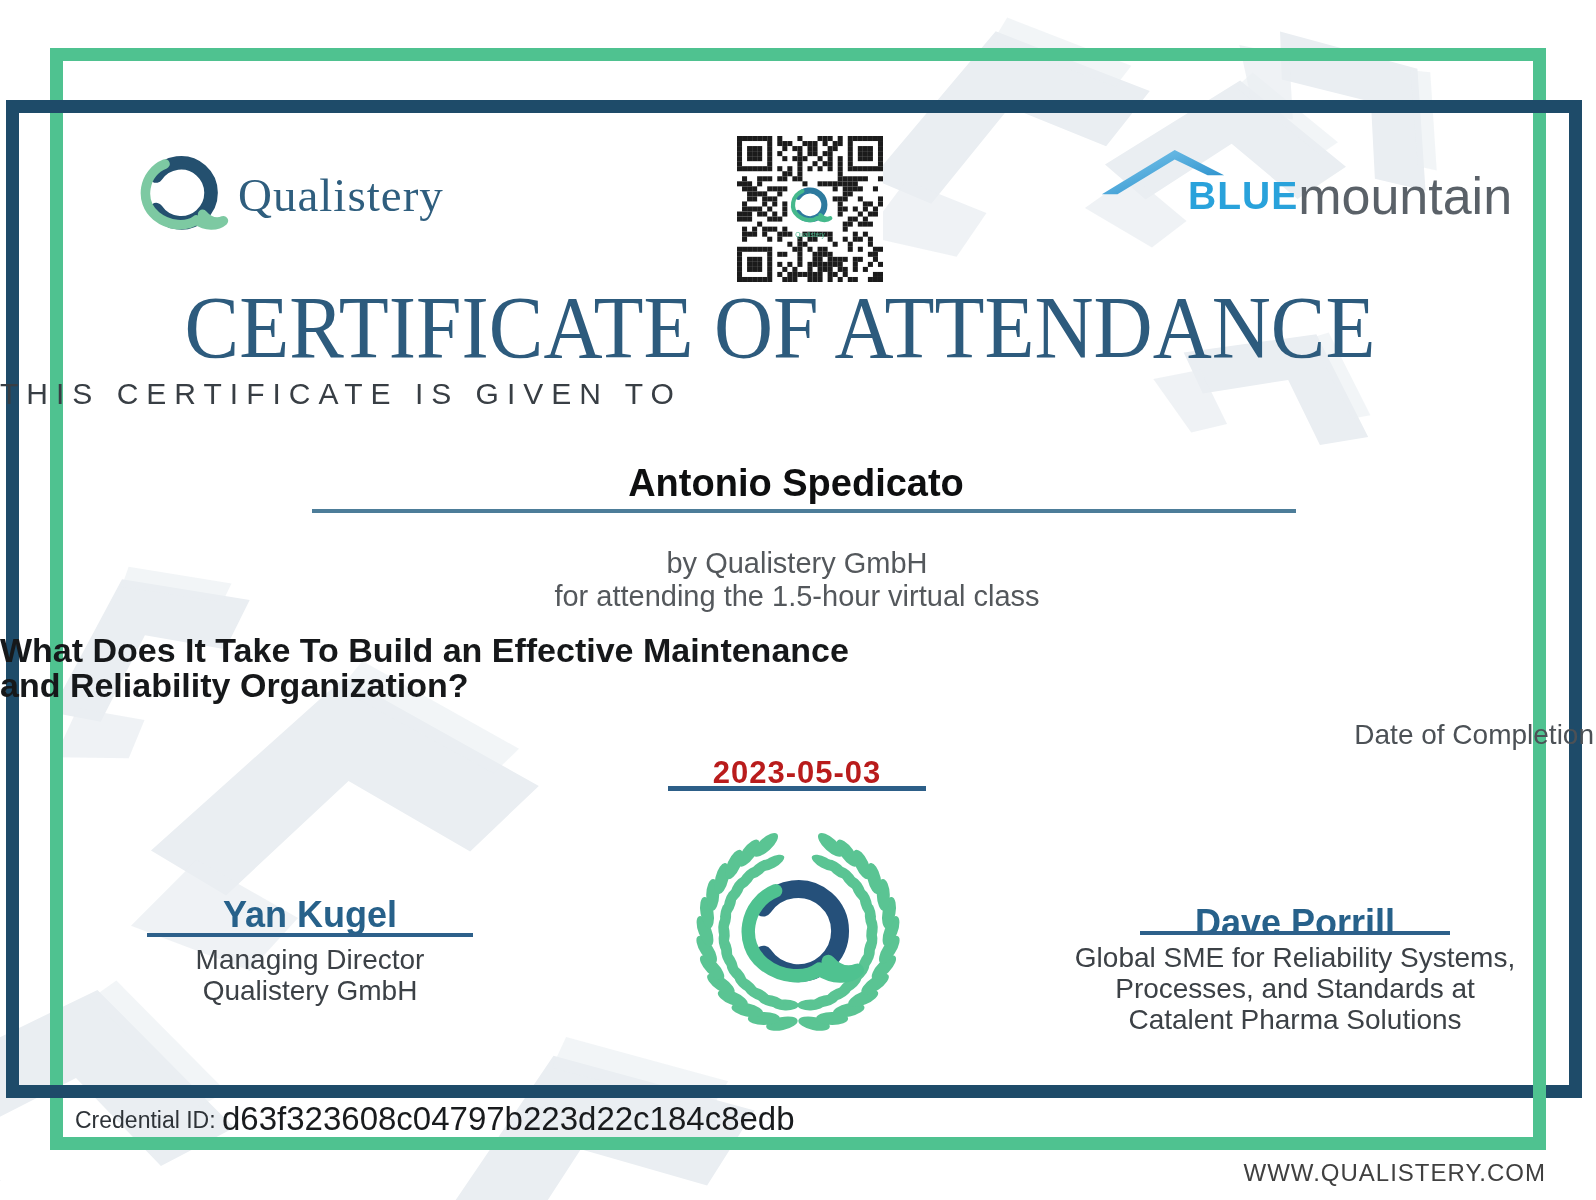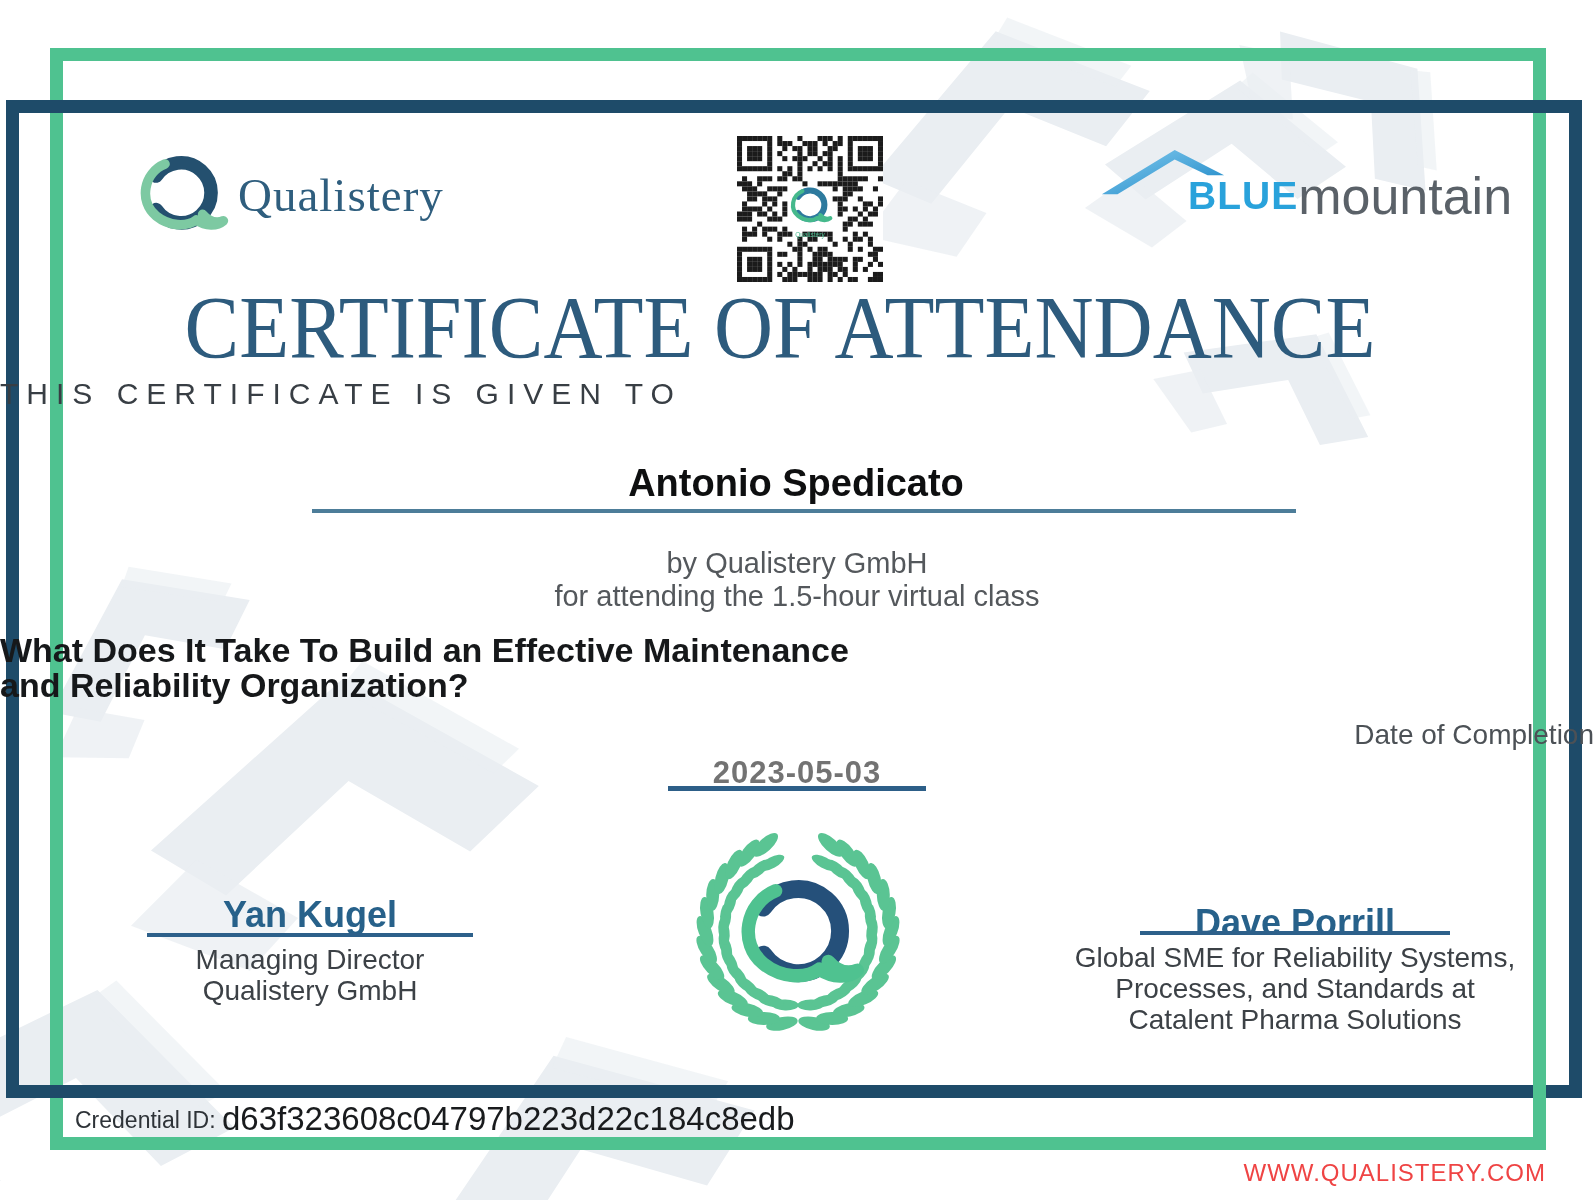--- a/index.html
+++ b/index.html
@@ -33,37 +33,37 @@
   .recipient{left:0;top:464px;width:1592px;text-align:center;font-size:38px;font-weight:600;
              color:#0e0f10;line-height:1;z-index:5;}
   .name-line{left:312px;top:509px;width:984px;height:4px;background:#4d7d99;z-index:5;}
   .byline{left:0;top:547px;width:1594px;text-align:center;font-size:29px;color:#54585c;
           line-height:33px;z-index:5;}
   .course{left:0;top:633px;width:1594px;text-align:left;font-size:34px;font-weight:bold;
           color:#16181a;line-height:35px;z-index:5;}
   .date-label{left:0;top:721px;width:1594px;text-align:right;font-size:28px;color:#4c5156;
               line-height:1;z-index:5;}
   .date-value{left:0;top:757px;width:1594px;text-align:center;font-size:31px;font-weight:bold;
-              color:#737373;line-height:1;letter-spacing:1px;z-index:5;}
+              color:#b91c1c;line-height:1;letter-spacing:1px;z-index:5;}
   .date-line{left:668px;top:786px;width:258px;height:5px;background:#2d5f88;z-index:5;}
   .laurel{left:678px;top:816px;width:240px;height:228px;z-index:5;}
   
   .sig-name{font-size:36px;font-weight:bold;color:#27618a;text-align:center;line-height:1;z-index:5;}
   .sig-left-name{left:10px;top:897px;width:600px;}
   .sig-right-name{left:995px;top:893px;width:600px;margin-top:12px;}
   .sig-line{height:4px;background:#2d608a;z-index:5;}
   .sig-left-line{left:147px;top:933px;width:326px;}
   .sig-right-line{left:1140px;top:931px;width:310px;}
   .sig-role{font-size:28px;color:#3c4146;text-align:center;line-height:31px;z-index:5;}
   .sig-left-role{left:10px;top:944px;width:600px;}
   .sig-right-role{left:995px;top:942px;width:600px;}
   
   .cred-label{left:75px;top:1109px;font-size:23px;font-weight:500;color:#2e3338;line-height:1;z-index:5;}
   .cred-value{left:222px;top:1102px;font-size:33px;color:#191b1d;line-height:1;z-index:5;}
-  .website{left:996px;top:1161px;width:550px;text-align:right;font-size:24px;color:#ef4444;
+  .website{left:996px;top:1161px;width:550px;text-align:right;font-size:24px;color:#404040;
            letter-spacing:1px;line-height:1;z-index:5;}
 </style>
 </head>
 <body>
 
 <div class="cert">
 
   <svg class="abs wm-layer" viewBox="0 0 1596 1200" aria-hidden="true">
     <defs>
       <g id="wmk" fill="#eaeef2">

